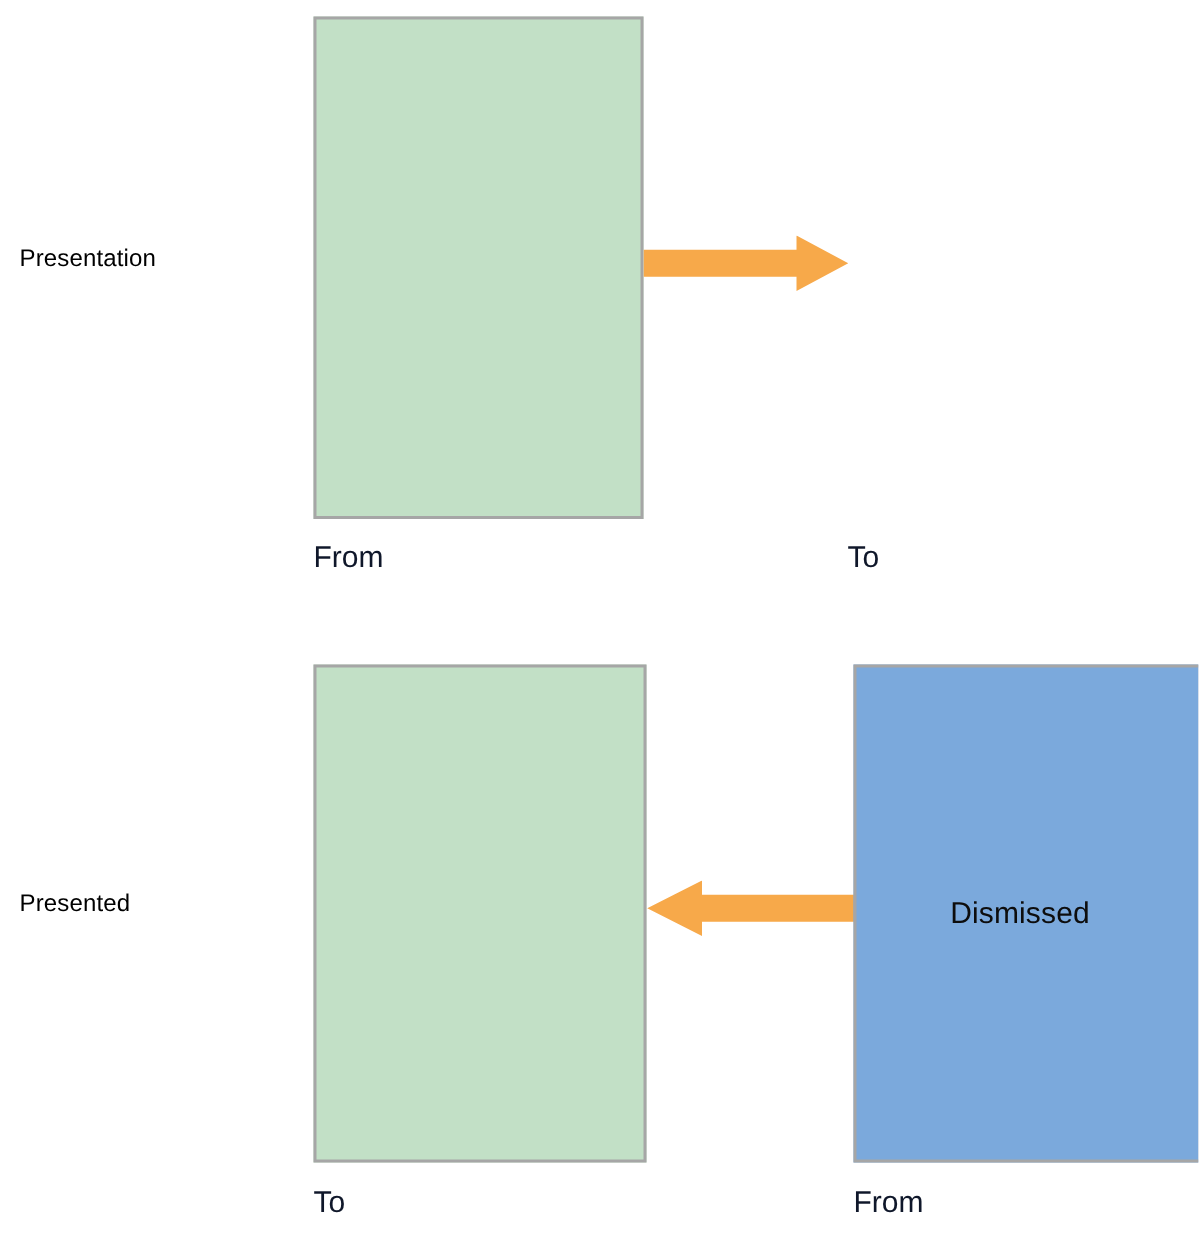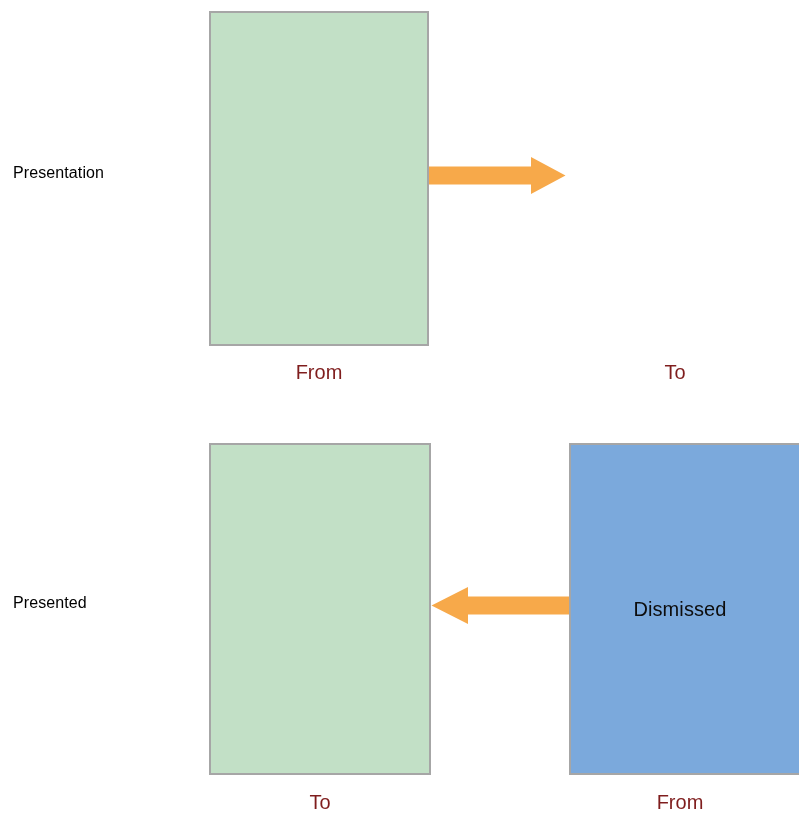--- a/index.html
+++ b/index.html
@@ -47,23 +47,22 @@
     color: #0d0d0d;
     line-height: 1;
     white-space: nowrap;
     letter-spacing: 0.1px;
   }
 
   
   .caption {
     position: absolute;
     font-size: 20px;
-    color: #7f1d1d;
+    color: #0f172a;
     line-height: 1;
-    text-align: center;
     white-space: nowrap;
   }
 
   
   .arrow {
     position: absolute;
     display: block;
   }
 </style>
 </head>

